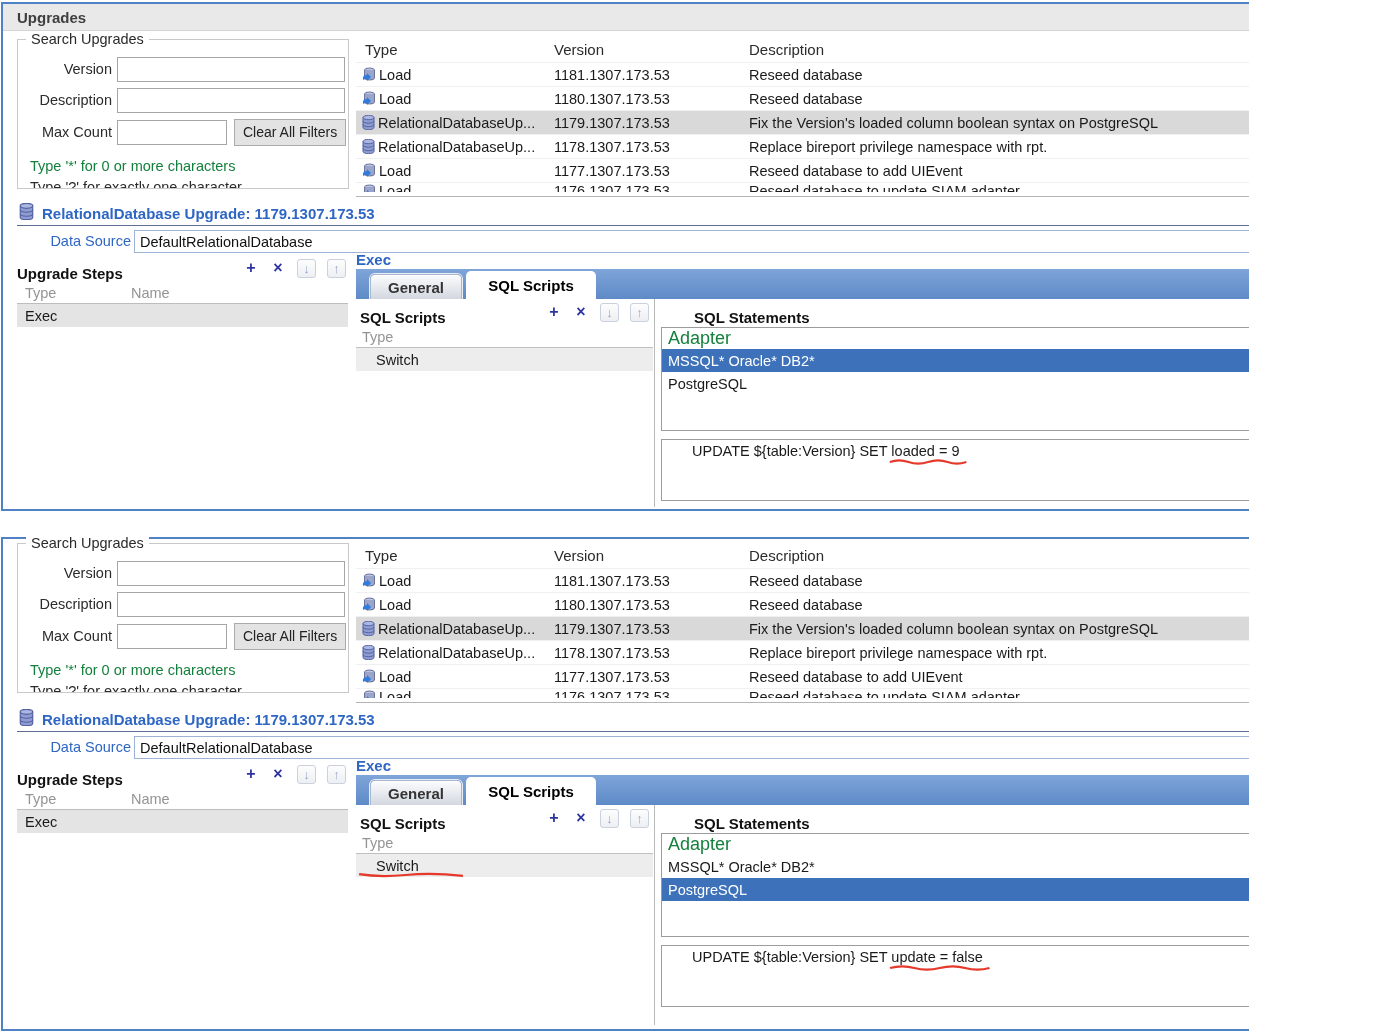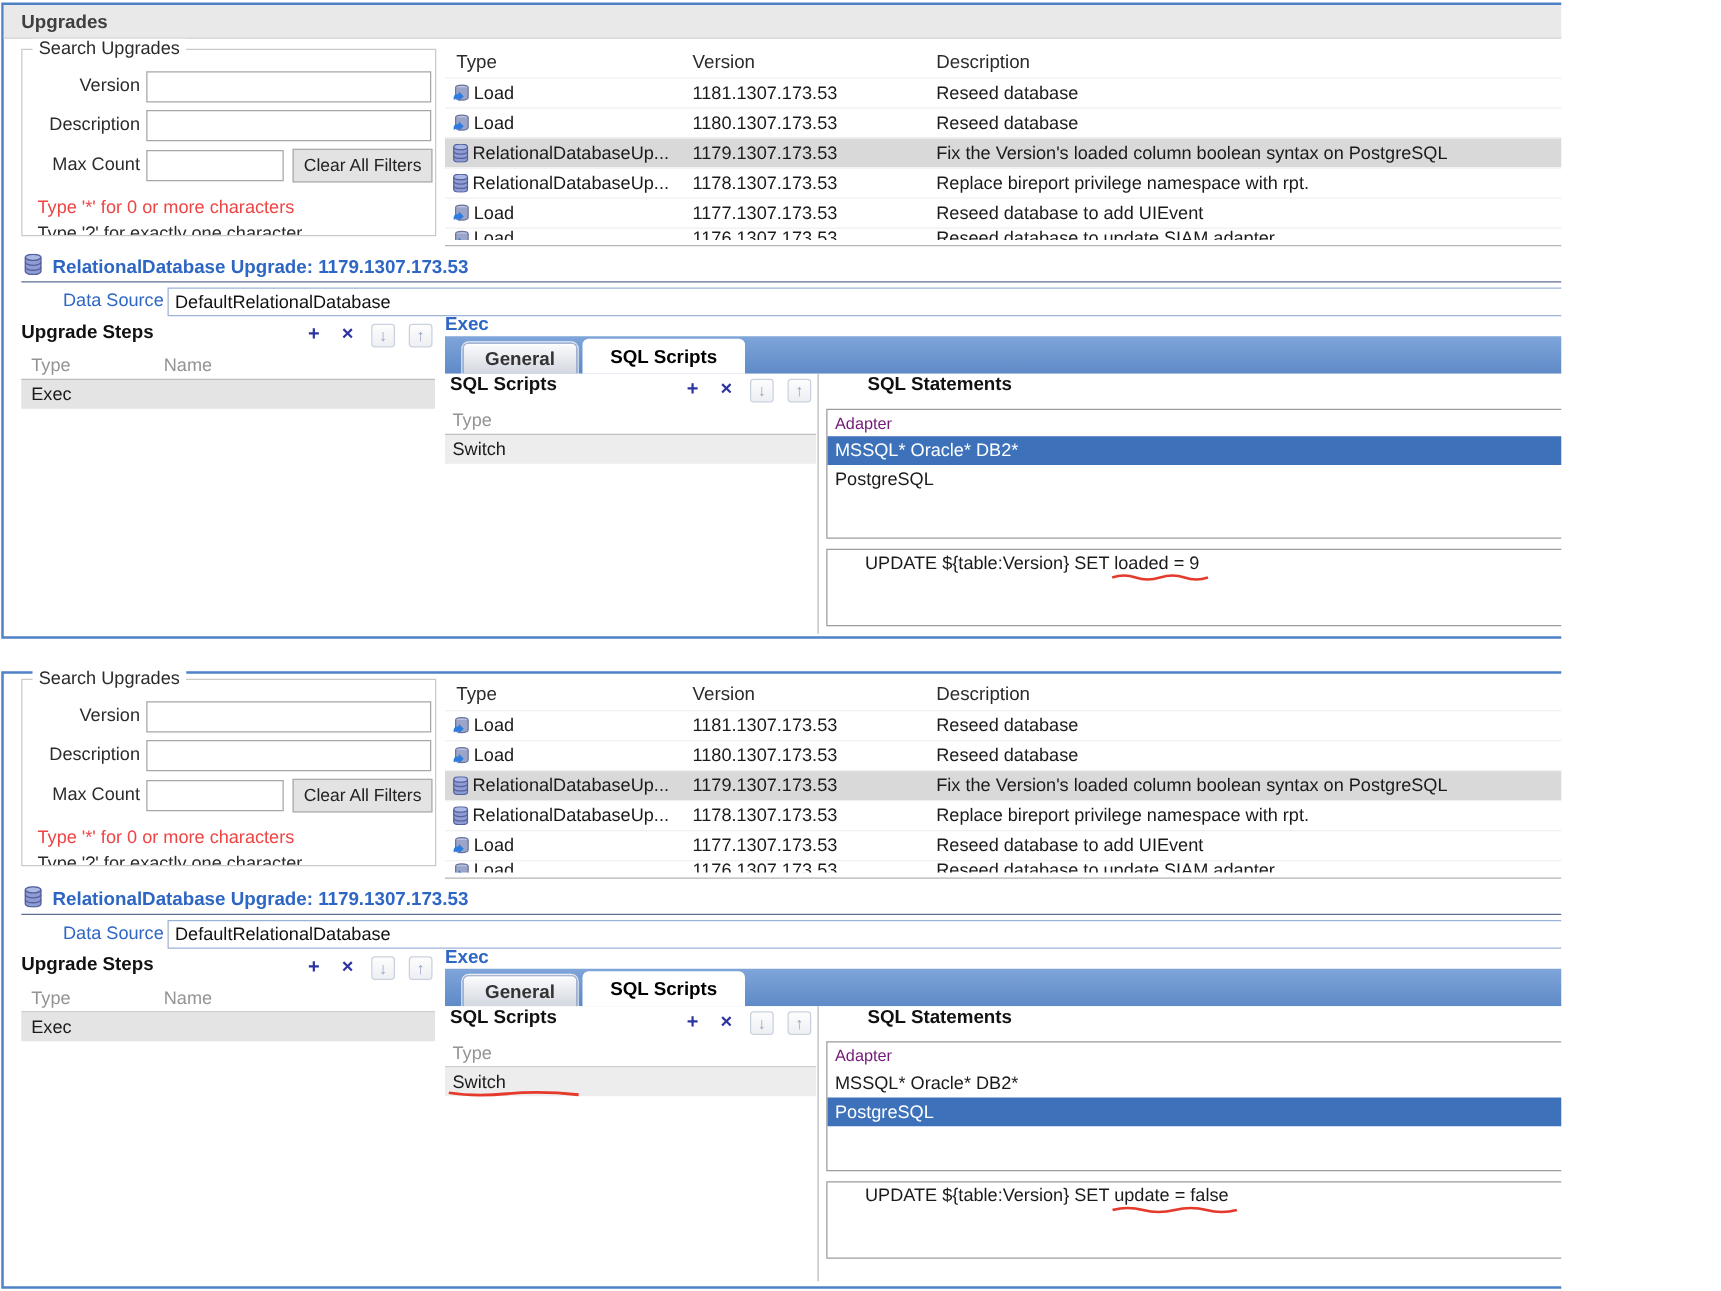--- a/index.html
+++ b/index.html
@@ -28,21 +28,21 @@
   
   .grp { position:absolute; left:14px; top:8px; width:332px; height:150px; border:1px solid #c9c9c9; }
   #panel2 .grp { top:4px; }
   .grp .legend { position:absolute; top:-9px; left:8px; background:#fff; padding:0 5px; font-size:14.5px; color:#2b2b2b; }
   .frow { position:absolute; left:0; height:26px; display:flex; align-items:center; }
   .flabel { width:97px; text-align:right; font-size:14.5px; color:#2b2b2b; padding-right:5px; }
   .finput { height:25px; border:1px solid #a6a6a6; background:#fff; font-size:14px; padding:0 4px;
             font-family:"Liberation Sans","DejaVu Sans",sans-serif; }
   .btn { height:27px; border:1px solid #ababab; background:#e3e3e3; font-size:14px; color:#222; padding:0 8px;
          font-family:"Liberation Sans","DejaVu Sans",sans-serif; }
-  .hint { position:absolute; left:12px; font-size:14.5px; color:#ef4444; white-space:nowrap; }
+  .hint { position:absolute; left:12px; font-size:14.5px; color:#15803d; white-space:nowrap; }
   .hintclip { position:absolute; left:12px; height:9px; overflow:hidden; font-size:14.5px; color:#2b2b2b; white-space:nowrap; }
 
   
   .tblwrap { position:absolute; left:353px; top:6px; width:1003px; height:160px; border-bottom:1px solid #b5b5b5; }
   #panel2 .tblwrap { top:4px; }
   .tgrid { position:absolute; left:0; top:0; right:24px; bottom:0; overflow:hidden; }
   .thead { height:25px; display:flex; align-items:center; font-size:15px; color:#2b2b2b; }
   .trow { height:24px; display:flex; align-items:center; font-size:14.5px; border-top:1px solid #f0f0f0; background:#fff; }
   .trow.sel { background:#d9d9d9; }
   .trow.clip { height:10px; overflow:hidden; align-items:flex-start; }
@@ -72,21 +72,21 @@
   .dsinput { position:absolute; left:131px; top:0; width:1182px; height:23px; border:1px solid #9db3d6;
              font-size:14.5px; padding:0 5px; color:#111; background:#fff;
              font-family:"Liberation Sans","DejaVu Sans",sans-serif; }
   .dsicons { position:absolute; right:22px; top:0; width:41px; height:23px; background:#cfe0f7; border:1px solid #86a7d4;
              display:flex; align-items:center; justify-content:center; gap:5px; }
   .dsicons .ic { font-size:14px; width:13px; }
 
   
   .steps { position:absolute; left:14px; top:226px; width:331px; bottom:4px; }
   #panel2 .steps { top:224px; }
-  .phead { position:relative; height:25px; display:flex; align-items:flex-start; }
+  .phead { position:relative; height:25px; display:flex; align-items:flex-end; }
   .phead .pt { font-weight:bold; font-size:15px; color:#111; }
   .phead .icons-row { position:absolute; right:2px; top:1px; }
   .pcols { height:22px; display:flex; align-items:center; color:#949494; font-size:14.5px; border-bottom:1px solid #bdbdbd; }
   .pcols .c1 { width:114px; padding-left:8px; }
   .prow { height:23px; background:#e4e4e4; display:flex; align-items:center; font-size:14.5px; padding-left:8px; }
 
   
   .execlbl { position:absolute; left:353px; top:220px; font-weight:bold; font-size:15px; color:#2e66c4; }
   #panel2 .execlbl { top:218px; }
   .tabs { position:absolute; left:353px; right:16px; top:238px; bottom:2px; }
@@ -98,28 +98,28 @@
                  border:1px solid #aab4cc; border-bottom:none; box-shadow:inset 0 1px 0 #fff, 0 0 0 1px #e8edf5;
                  color:#333; }
   .tab.active { left:110px; width:130px; height:28px; background:#fff; color:#000; }
   .tabcontent { position:absolute; left:0; right:0; top:30px; bottom:0; background:#fff; }
 
   .lpane { position:absolute; left:0; top:0; bottom:0; width:297px; }
   .lpane .phead { padding-left:4px; height:27px; }
   .lpane .icons-row { right:4px; top:3px; }
   .lcol { height:22px; color:#949494; font-size:14.5px; padding-left:6px; border-bottom:1px solid #c0c0c0;
           display:flex; align-items:center; }
-  .lrow { height:23px; background:#ededed; font-size:14.5px; padding-left:6px; display:flex; align-items:center; position:relative; }
+  .lrow { height:23px; background:#ededed; font-size:14.5px; padding-left:20px; display:flex; align-items:center; position:relative; }
   .vline { position:absolute; left:298px; top:0; bottom:0; width:1px; background:#b9b9b9; }
 
   .rpane { position:absolute; left:302px; right:0; top:0; bottom:0; }
   .rpane .phead { padding-left:8px; height:27px;margin-left:28px; }
   .rpane .icons-row { right:8px; top:3px; }
   .listbox { position:absolute; left:3px; right:3px; top:28px; height:104px; border:1px solid #9c9c9c; background:#fff; }
-  .lbcol { height:21px; color:#701a75; font-size:13px; padding-left:6px; display:flex; align-items:center; }
+  .lbcol { height:21px; color:#15803d; font-size:18px; padding-left:6px; display:flex; align-items:center; }
   .lbrow { height:23px; font-size:14.5px; padding-left:6px; display:flex; align-items:center; }
   .lbrow.sel { background:#3d72ba; color:#fff; }
   .sqlbox { position:absolute; left:3px; right:3px; top:140px; height:62px; border:1px solid #9c9c9c; background:#fff;
             padding:3px 6px; font-size:14.5px; cursor:text; }
   .sqltext { white-space:pre;margin-left:24px; }
 
   .sq { position:relative; white-space:pre; }
   .sq svg.wave { position:absolute; left:-2px; bottom:-7px; width:calc(100% + 10px); height:8px; }
   .switch-wave { position:absolute; left:2px; top:17px; width:106px; height:8px; }
 </style>

